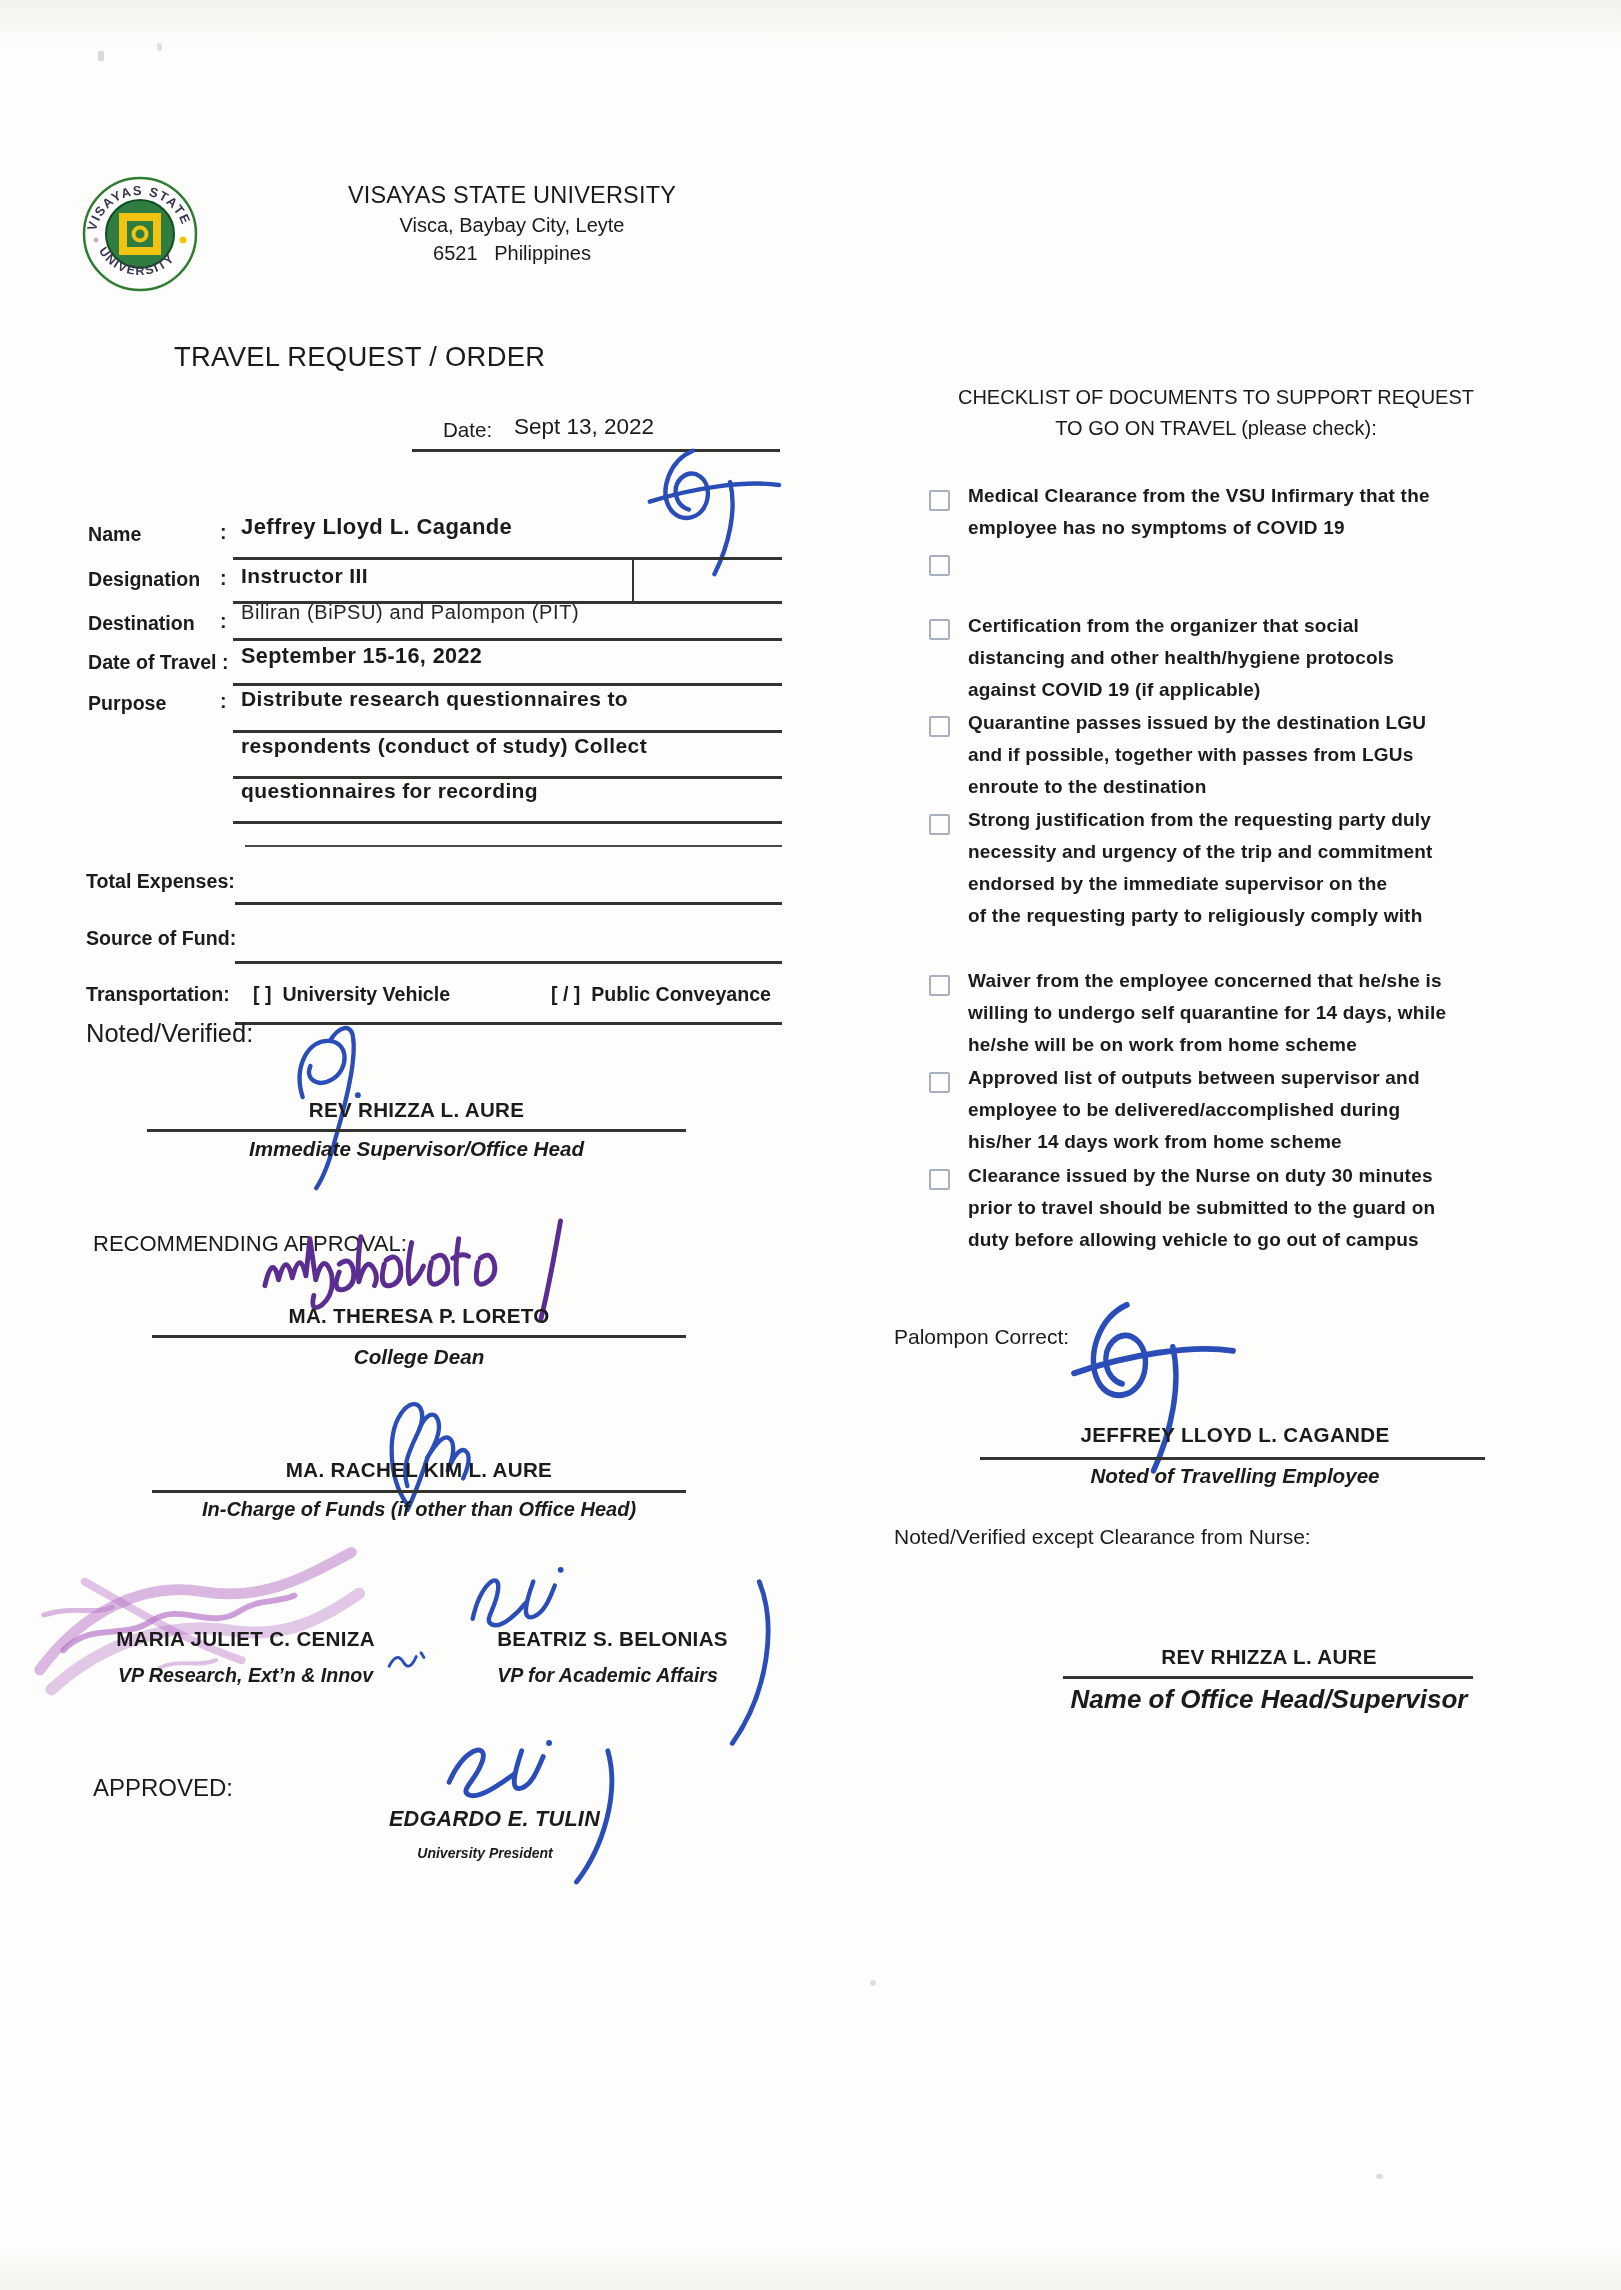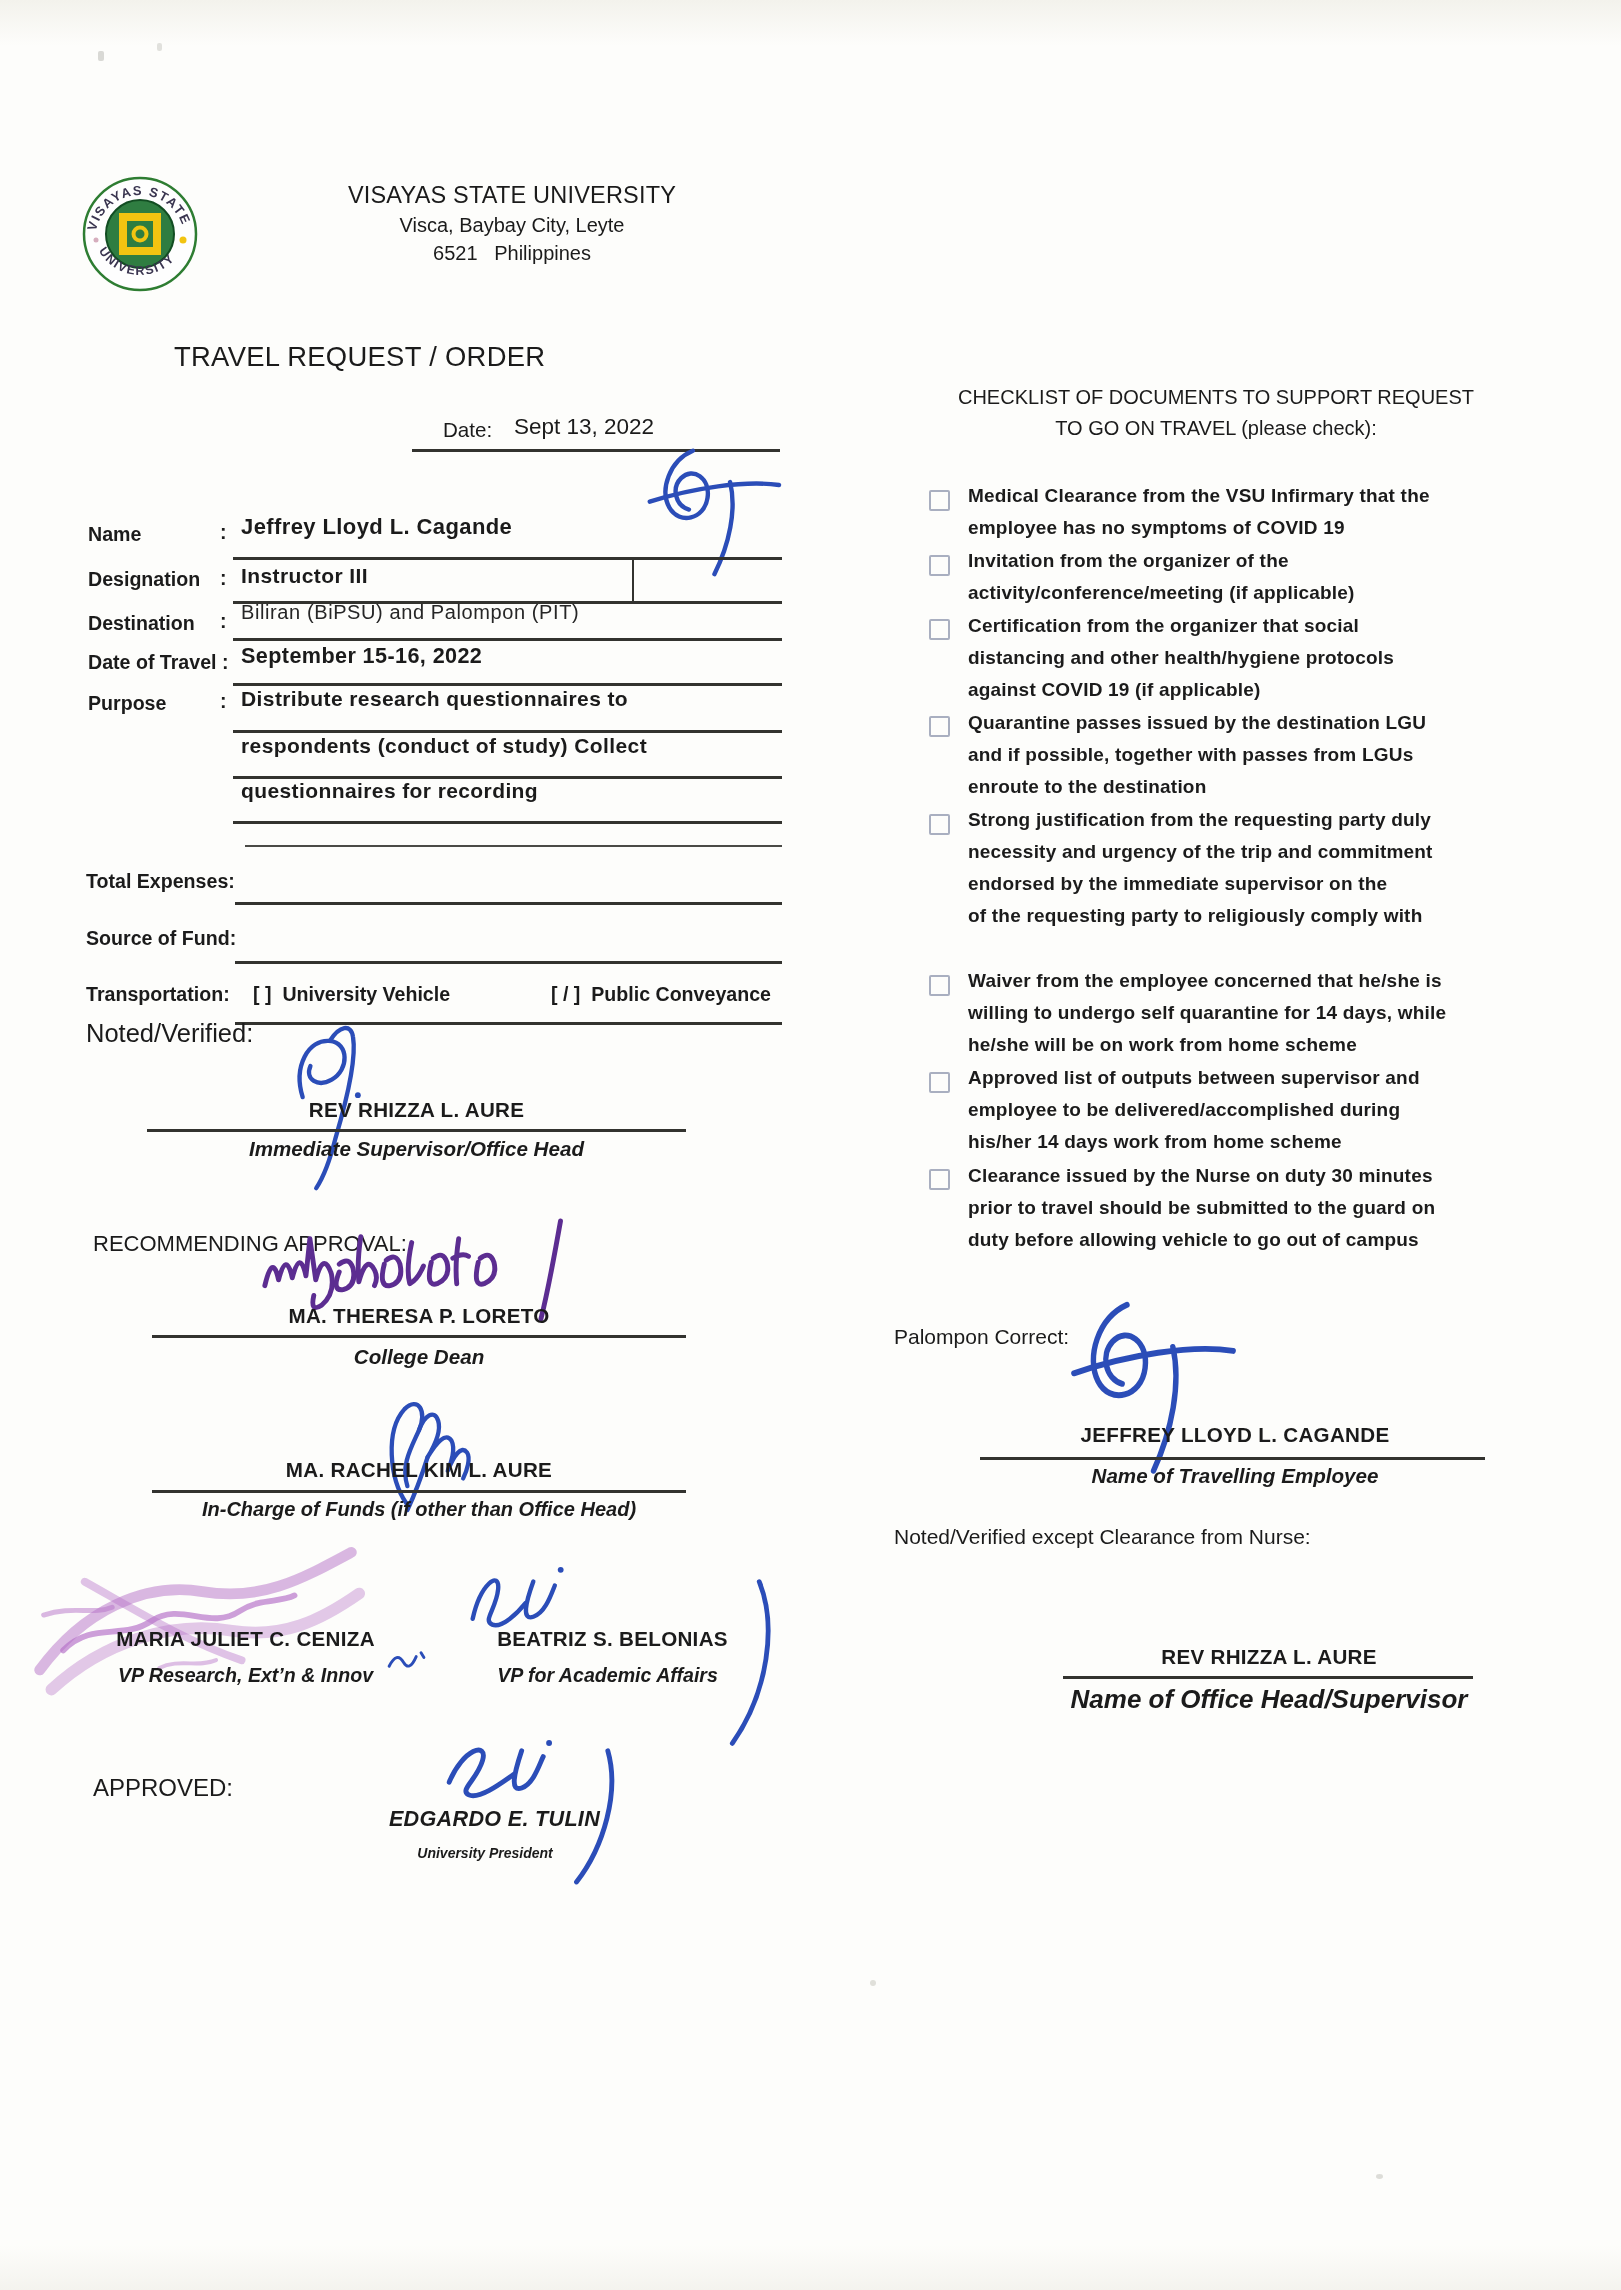--- a/index.html
+++ b/index.html
@@ -206,24 +206,20 @@
   <div class="abs b center" style="left:912px;top:386px;width:608px;font-size:20px;">CHECKLIST OF DOCUMENTS TO SUPPORT REQUEST</div>
   <div class="abs b center" style="left:912px;top:417px;width:608px;font-size:20px;">TO GO ON TRAVEL (please check):</div>
 
   <div class="checkbox" style="left:929px;top:490px;"></div>
   <div class="abs check-lines" style="left:968px;top:480px;width:588px;">
     <div>Medical Clearance from the VSU Infirmary that the</div>
       <div>employee has no symptoms of COVID 19</div>
   </div>
 
   <div class="checkbox" style="left:929px;top:555px;"></div>
-  <div class="abs check-lines" style="left:968px;top:545px;width:588px;">
-    <div>Invitation from the organizer of the</div>
-      <div>activity/conference/meeting (if applicable)</div>
-  </div>
 
   <div class="checkbox" style="left:929px;top:619px;"></div>
   <div class="abs check-lines" style="left:968px;top:610px;width:588px;">
     <div>Certification from the organizer that social</div>
       <div>distancing and other health/hygiene protocols</div>
       <div>against COVID 19 (if applicable)</div>
   </div>
 
   <div class="checkbox" style="left:929px;top:716px;"></div>
   <div class="abs check-lines" style="left:968px;top:707px;width:588px;">
@@ -266,21 +262,21 @@
   <svg class="sig" style="left:1057px;top:1289px;" width="181" height="191" viewBox="0 0 150 145" preserveAspectRatio="none">
     <g stroke="#2b4db8" stroke-width="4.5">
       <path d="M58,12 C34,22 24,52 34,70 C44,88 70,82 73,60 C76,40 58,28 46,40 C36,50 40,68 54,72"></path>
       <path d="M14,64 C58,50 112,42 146,47"></path>
       <path d="M96,44 C103,72 95,108 80,138"></path>
     </g>
   </svg>
 
   <div class="abs center sigName" style="left:985px;top:1423px;width:500px;">JEFFREY LLOYD L. CAGANDE</div>
   <div class="ul" style="left:980px;top:1457px;width:505px;"></div>
-  <div class="abs center caption" style="left:985px;top:1464px;width:500px;font-size:20.6px;">Name of Travelling Employee</div>
+  <div class="abs center caption" style="left:985px;top:1464px;width:500px;font-size:20.6px;">Noted of Travelling Employee</div>
 
   <div class="abs b" style="left:894px;top:1525px;font-size:21px;">Noted/Verified except Clearance from Nurse:</div>
 
   <div class="abs center sigName" style="left:1063px;top:1645px;width:412px;">REV RHIZZA L. AURE</div>
   <div class="ul" style="left:1063px;top:1676px;width:410px;"></div>
   <div class="abs center caption" style="left:1063px;top:1684px;width:412px;font-size:26px;">Name of Office Head/Supervisor</div>
 
   <div class="abs" style="left:98px;top:51px;width:5.9px;height:9.8px;background:#c9c9c4;border-radius:2px;opacity:.7;"></div>
   <div class="abs" style="left:157px;top:43px;width:4.9px;height:7.8px;background:#cfcfca;border-radius:2px;opacity:.6;"></div>
   <div class="abs" style="left:870px;top:1980px;width:5.9px;height:5.9px;background:#d8d8d2;border-radius:50%;opacity:.8;"></div>

